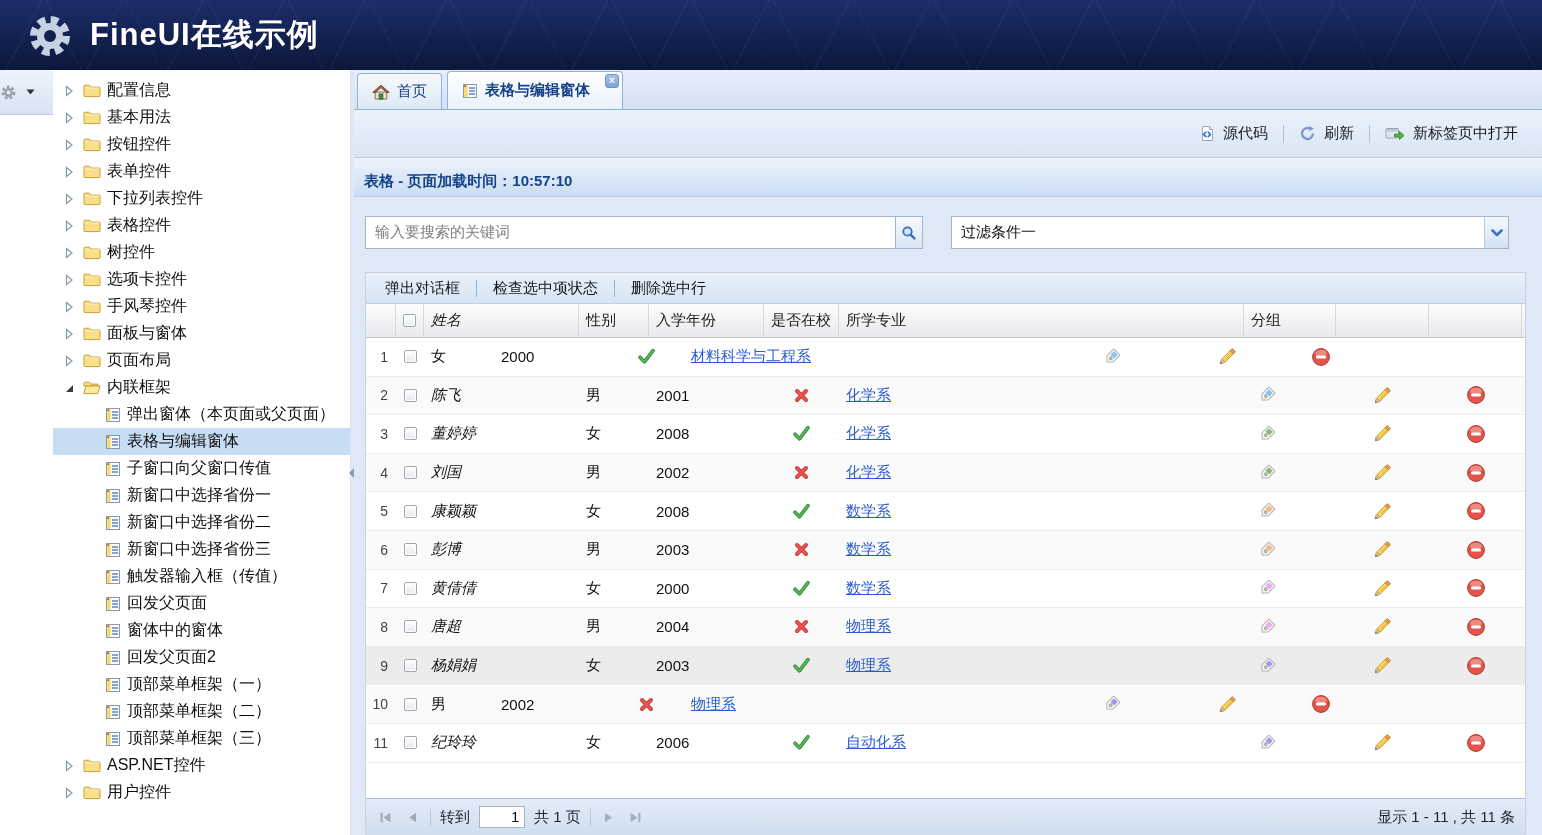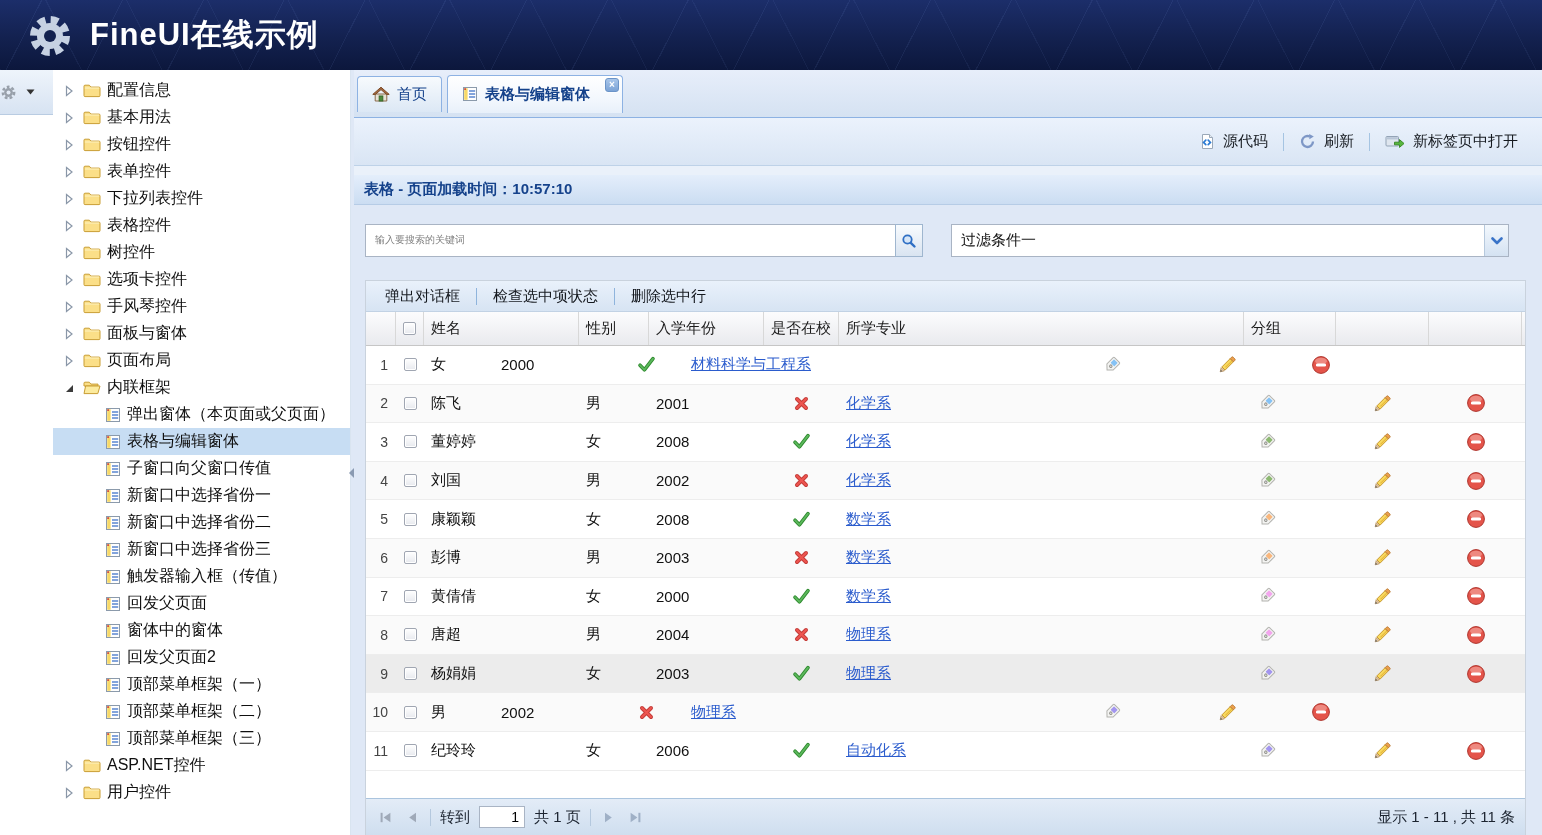--- a/index.html
+++ b/index.html
@@ -37,22 +37,22 @@
     background:linear-gradient(90deg,#eef4fb,#d3e2f3); border:1px solid #aec8e4; border-radius:2px; cursor:pointer; }
 
   
   #splitter { position:absolute; left:351px; top:70px; width:3px; bottom:0; background:#dfe8f6; cursor:col-resize; }
   .split-arrow { position:absolute; left:-2px; top:394px; }
 
   
   #main { position:absolute; left:354px; top:70px; right:0; bottom:0; background:#dfe8f6;
     display:flex; flex-direction:column; overflow:hidden; }
 
-  .tabstrip { height:48px; flex:none; background:linear-gradient(180deg,#e7eefa,#d5e2f2);
-    border-bottom:1px solid #8db2e3; display:flex; align-items:center; padding-left:3px; }
+  .tabstrip { height:40px; flex:none; background:linear-gradient(180deg,#e7eefa,#d5e2f2);
+    border-bottom:1px solid #8db2e3; display:flex; align-items:flex-end; padding-left:3px; }
   .tab { height:36px; display:flex; align-items:center; gap:7px; padding:0 14px;
     border:1px solid #8db2e3; border-bottom:none; border-radius:4px 4px 0 0; font-size:15px;
     color:#15428b; background:linear-gradient(180deg,#f7fafd,#dce8f5); margin-right:5px;
     position:relative; cursor:pointer; }
   .tab.active { background:linear-gradient(180deg,#ffffff 0%,#f2f7fd 65%,#e8f0fa 100%);
     font-weight:bold; height:38px; padding-right:32px; }
   .tab-close { position:absolute; top:2px; right:3px; width:14px; height:14px; border-radius:3px;
     background:linear-gradient(180deg,#a9c6ea,#7ba3d6); border:1px solid #6b94c8; color:#fff;
     font-size:10px; line-height:12px; text-align:center; font-weight:bold; cursor:pointer;
     box-shadow:0 0 0 1px rgba(255,255,255,0.6); }
@@ -66,21 +66,21 @@
 
   .spacer-strip { height:9px; flex:none; background:#eaf1fa; }
   .panel-title { height:30px; flex:none; background:linear-gradient(180deg,#e4eefb,#cbddf2);
     border-bottom:1px solid #b6cce6; color:#15428b; font-weight:bold; font-size:15px;
     display:flex; align-items:center; padding-left:10px; }
 
   .content { flex:1; display:flex; flex-direction:column; padding:19px 16px 0 11px; overflow:hidden; }
   .filter-row { flex:none; display:flex; margin-bottom:23px; }
   .search-box { width:558px; height:33px; display:flex; }
   .search-input { flex:1; border:1px solid #a9b4c4; border-right:none; padding:0 9px;
-    font-size:10px; color:#222; outline:none; font-family:Liberation Mono, monospace; }
+    font-size:15px; color:#222; outline:none; font-family:Liberation Serif, serif; }
   .search-input::placeholder { color:#808080; }
   .btn-attach { width:28px; height:33px; border:1px solid #9fb6cf;
     background:linear-gradient(180deg,#f8fbfe,#d9e4f1); display:flex; align-items:center;
     justify-content:center; cursor:pointer; }
   .dropdown { width:558px; height:33px; margin-left:28px; border:1px solid #a9b4c4;
     background:#fff; display:flex; align-items:center; cursor:pointer; }
   .dropdown-value { flex:1; padding-left:9px; font-size:15px; color:#111; }
   .dropdown-trigger { width:24px; height:31px; background:linear-gradient(180deg,#f3f8fd,#d4e2f2);
     border-left:1px solid #b7c9dd; display:flex; align-items:center; justify-content:center; }
 
@@ -92,21 +92,21 @@
     font-size:15px; color:#15191f; }
   .gt-btn { padding:4px 14px; cursor:pointer; }
   .gt-sep { width:1px; height:17px; background:#8fb4dc; margin:0 2px; }
 
   .grid-header { flex:none; display:flex; height:34px;
     background:linear-gradient(180deg,#fcfcfd,#e9eaee); border-bottom:1px solid #c6c6c6;
     font-size:15px; color:#1c1c1c; }
   .gh-cell { display:flex; align-items:center; padding-left:7px; border-right:1px solid #d8d8d8; cursor:pointer; }
   .c-num { width:30px; flex:none; }
   .c-chk { width:28px; flex:none; justify-content:center; padding-left:0; }
-  .c-name { width:155px; flex:none; }
+  .c-name { width:155px; flex:none;font-style:italic; }
   .c-gender { width:70px; flex:none; }
   .c-year { width:115px; flex:none; }
   .c-status { width:75px; flex:none; }
   .c-major { width:405px; flex:none; }
   .c-group { width:92px; flex:none; }
   .c-edit { width:93px; flex:none; }
   .c-del { width:93px; flex:none; }
   .c-fill { flex:1; border-right:none; }
 
   .grid-body { flex:1; overflow:hidden; background:#fff; }

